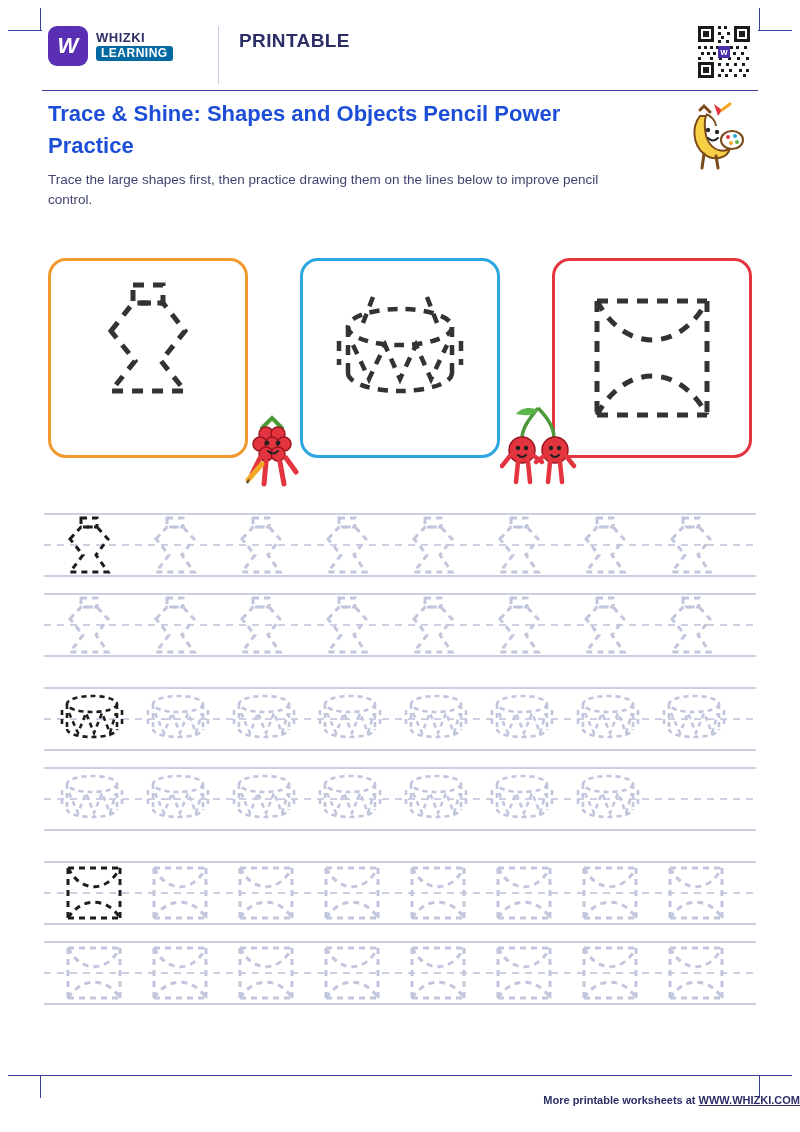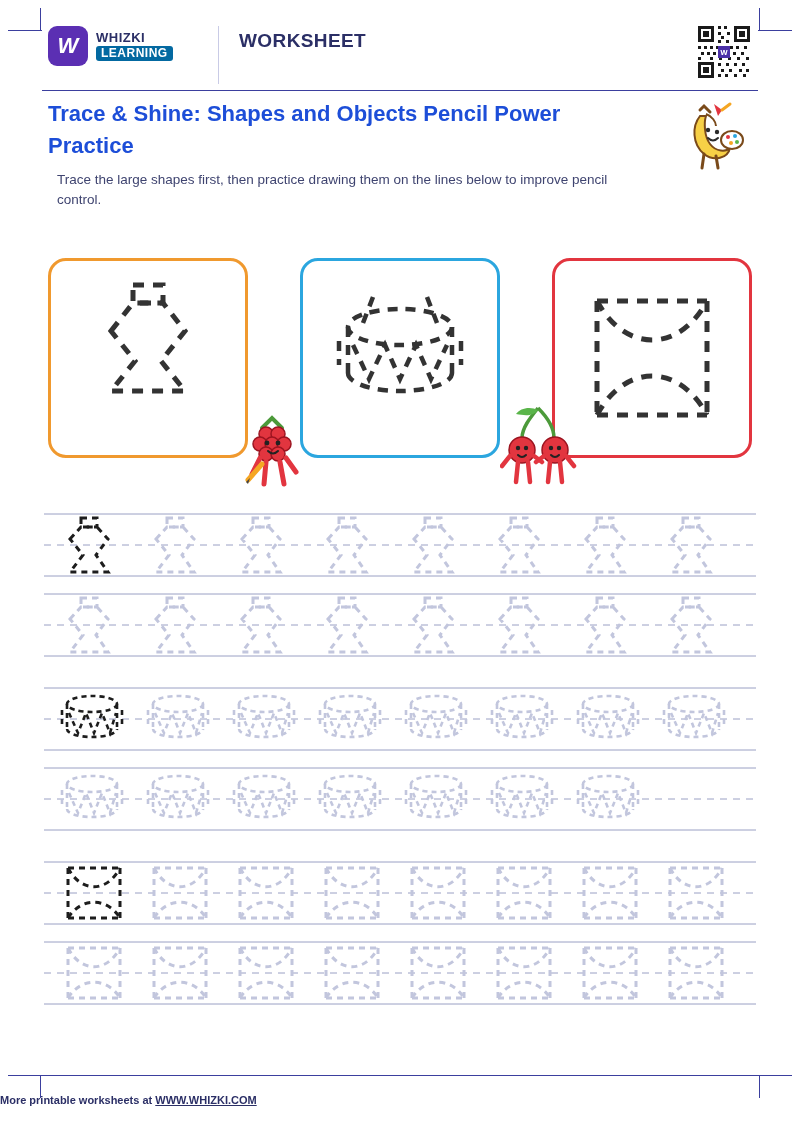--- a/index.html
+++ b/index.html
@@ -64,21 +64,21 @@
     width: 56px; height: 56px; background: #fff;
   }
 
   
   .title {
     position: absolute; left: 48px; top: 98px; width: 560px;
     font-size: 22px; font-weight: bold; line-height: 1.45; color: #1d4ed8;
   }
   .subtitle {
     position: absolute; left: 48px; top: 170px; width: 570px;
-    font-size: 13.5px; line-height: 1.5; color: #3f4470; margin-left: 9px;
+    font-size: 13.5px; line-height: 1.5; color: #3f4470;
   }
 
   .mascot-banana { position: absolute; right: 50px; top: 96px; width: 80px; height: 80px; }
   .mascot-rasp   { position: absolute; left: 238px; top: 412px; width: 72px; height: 80px; z-index: 5; }
   .mascot-cherry { position: absolute; left: 500px; top: 404px; width: 78px; height: 88px; z-index: 5; }
 
   
   .cards { position: absolute; left: 48px; top: 258px; width: 704px; height: 206px; display: flex; gap: 52px; }
   .card {
     width: 200px; height: 200px; border-radius: 18px; background: #fff;
@@ -88,21 +88,21 @@
 
   
   .rows { position: absolute; left: 44px; top: 508px; width: 712px; }
   .rowgroup { margin-bottom: 14px; }
   .prow { position: relative; height: 80px; }
   .prow svg { position: absolute; left: 0; top: 0; }
 
   
   .footer {
     position: absolute; left: 0; right: 0; bottom: 26px;
-    text-align: left; font-size: 11px; color: #2b2f66; font-weight: bold;
+    text-align: right; font-size: 11px; color: #2b2f66; font-weight: bold;
   }
   .footer .u { text-decoration: underline; }
 </style>
 </head>
 <body>
 
 <div class="frame-line fl-top-left"></div>
 <div class="frame-line fl-top-right"></div>
 <div class="frame-line fl-bot-left"></div>
 <div class="frame-line fl-bot-right"></div>
@@ -117,21 +117,21 @@
 <div class="header">
   <div class="logo-block">
     <div class="logo-mark">W</div>
     <div class="logo-text">
       <div class="l1">WHIZKI</div>
       <div class="l2">LEARNING</div>
     </div>
   </div>
   <div class="hdr-divider"></div>
   <div class="hdr-titles">
-    <div class="t2">WORKSHEET</div>
+    <div class="t2">PRINTABLE</div>
   </div>
 </div>
 
 <div class="qr">
   <svg width="56" height="56" viewBox="0 0 56 56">
     <rect width="56" height="56" fill="#fff"></rect>
     <g fill="#1a1a1a">
       <rect x="2" y="2" width="16" height="16"></rect>
         <rect x="38" y="2" width="16" height="16"></rect>
         <rect x="2" y="38" width="16" height="16"></rect>

